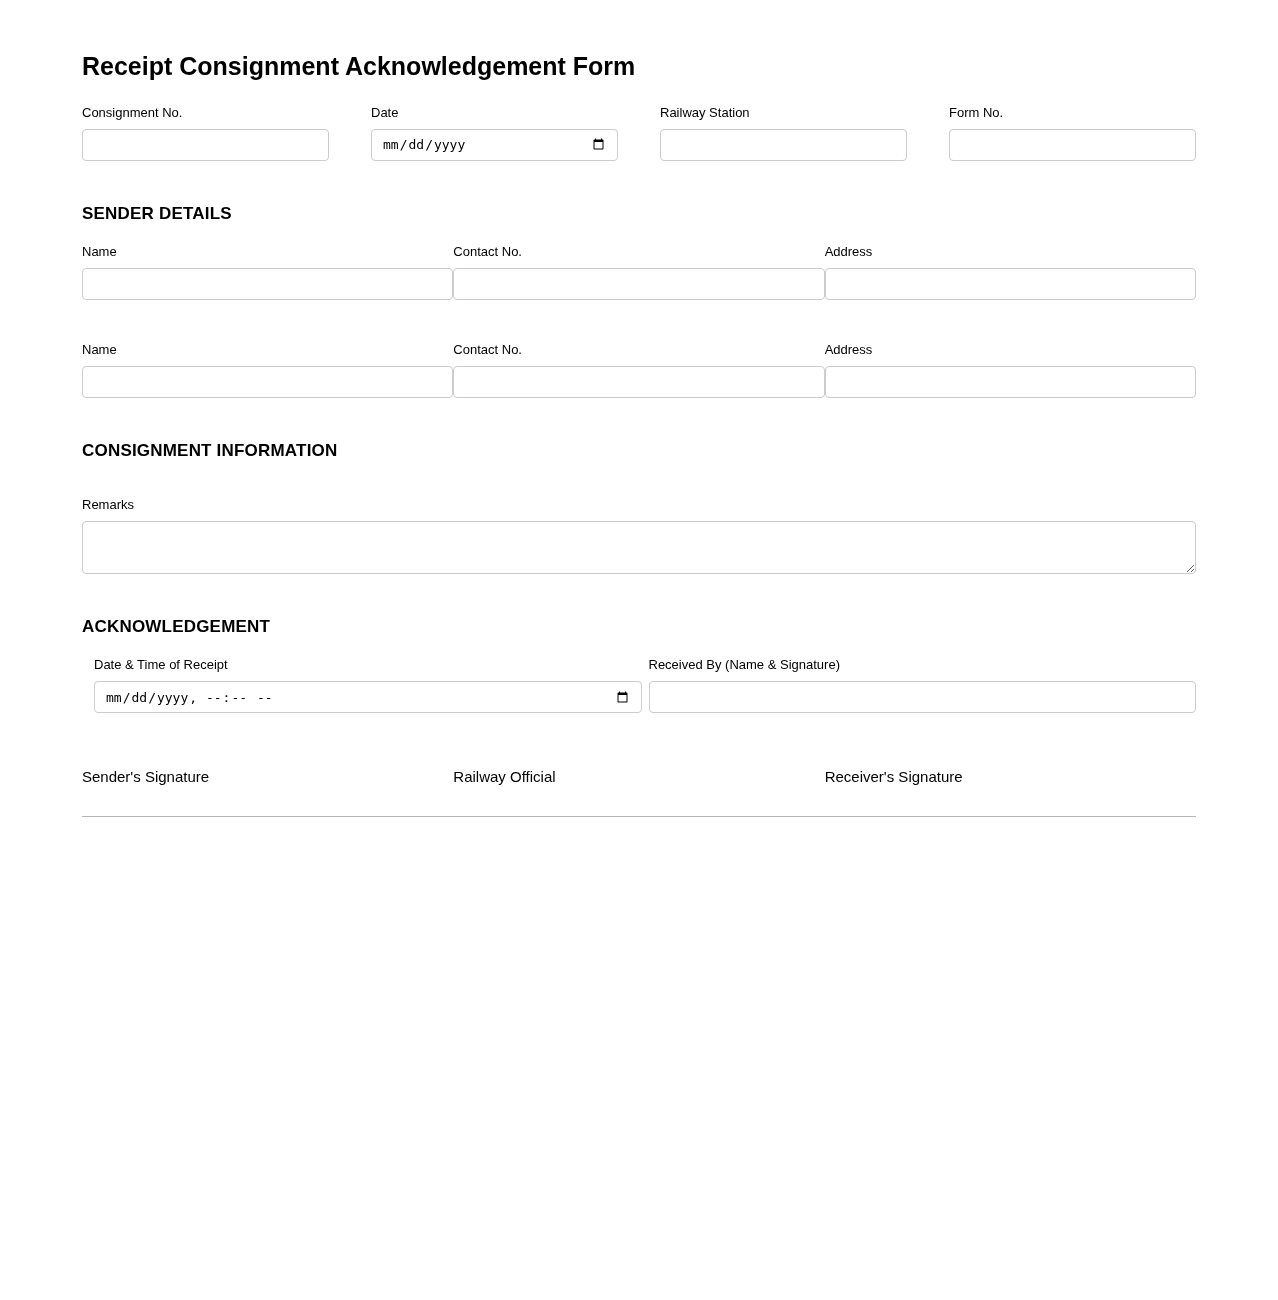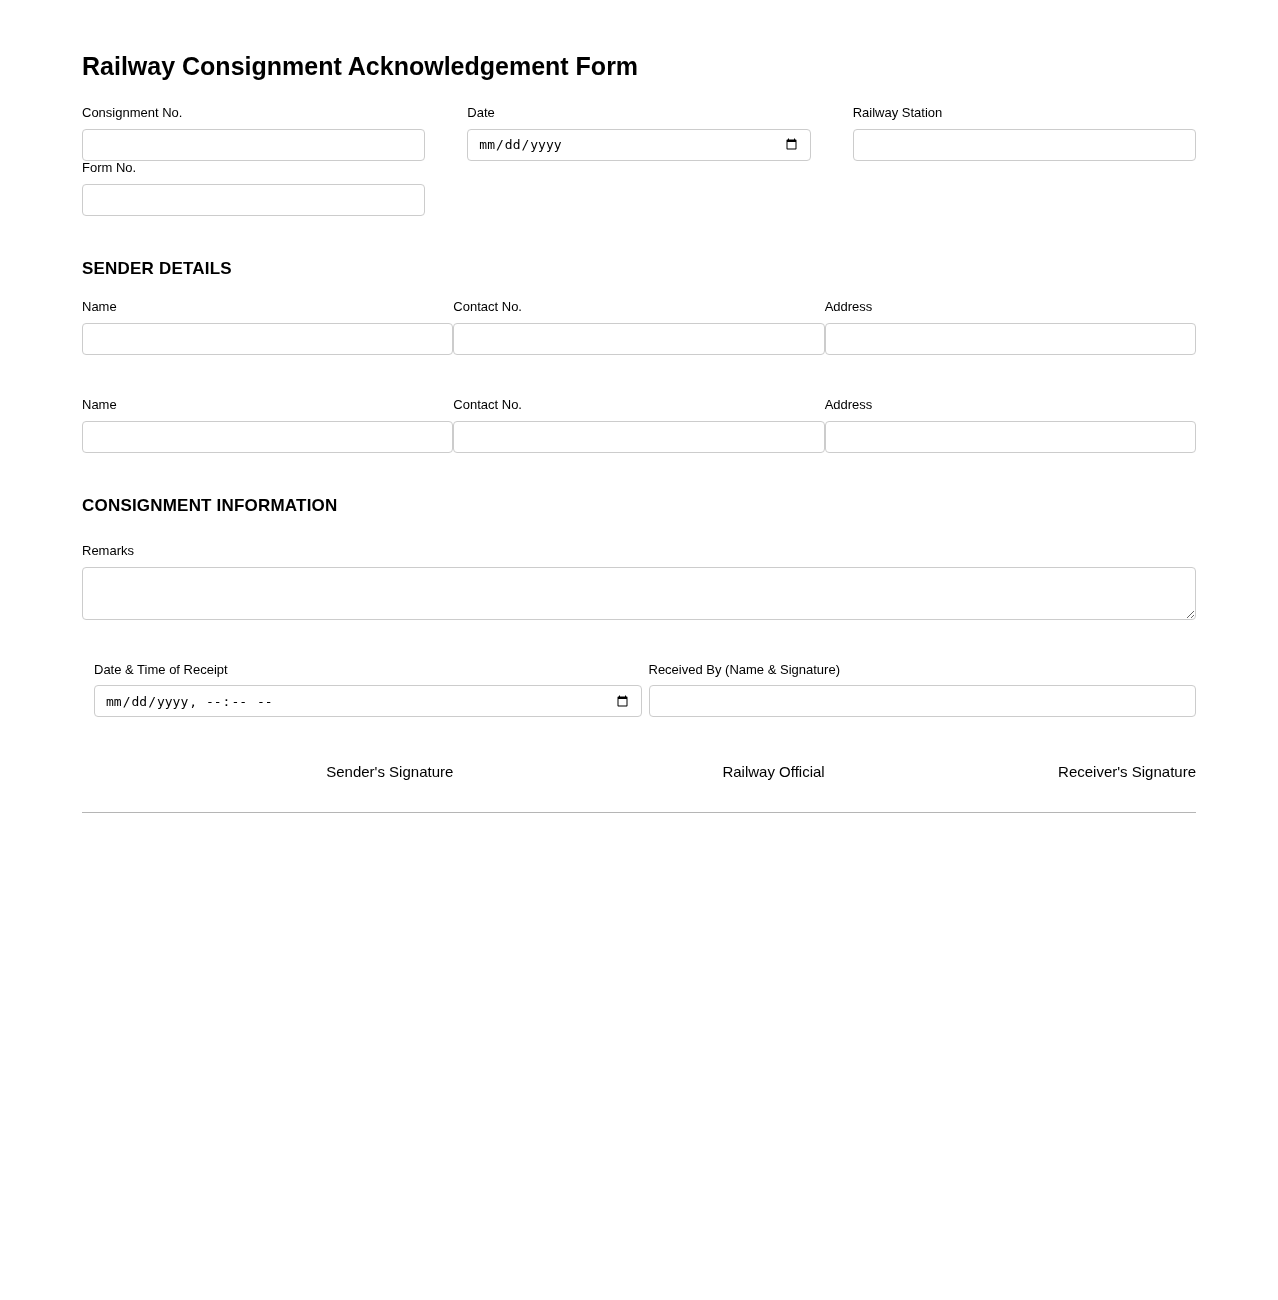--- a/index.html
+++ b/index.html
@@ -14,21 +14,21 @@
     margin: 0 82px;
     padding-top: 52px;
     width: 1114px;
   }
   h1.form-title {
     font-size: 25px;
     font-weight: bold;
     margin: 0 0 25px 0;
     line-height: 1.15;
   }
-  .grid4 { display: grid; grid-template-columns: repeat(3, 1fr); column-gap: 42px; }
+  .grid4 { display: grid; grid-template-columns: repeat(4, 1fr); column-gap: 42px; }
   .grid3 { display: grid; grid-template-columns: repeat(3, 1fr); }
   .grid2 { display: grid; grid-template-columns: repeat(2, 1fr); column-gap: 7px; margin-left: 12px; }
   .field label {
     display: block;
     font-size: 13px;
     line-height: 1.15;
     margin-bottom: 8px;
   }
   input[type="text"],
   input[type="date"],
@@ -52,37 +52,37 @@
     display: block;
   }
   .section { margin-top: 43px; }
   h2.section-heading {
     font-size: 17px;
     font-weight: bold;
     letter-spacing: 0.2px;
     margin: 0 0 22px 0;
     line-height: 1.15;
   }
-  .row-gap { margin-top: 28px; }
+  .row-gap { margin-top: 37px; }
   .signature-row { margin-top: 46px; }
-  .sig-col { text-align: right; }
+  .sig-col { text-align: left; margin-top: 9px; }
   .sig-label { font-size: 15px; line-height: 1.15; display: block; }
   .sig-line {
     margin-top: 31px;
     border-top: 1px solid #b5b5b5;
     height: 0;
     width: 100%;
   }
 </style>
 </head>
 <body>
 
 <div class="container">
 
-  <h1 class="form-title">Railway Consignment Acknowledgement Form</h1>
+  <h1 class="form-title">Receipt Consignment Acknowledgement Form</h1>
 
   <div class="grid4">
     <div class="field">
       <label>Consignment No.</label>
       <input type="text" style="">
     </div>
     <div class="field">
       <label>Date</label>
       <input type="date" style="">
     </div>
@@ -133,20 +133,21 @@
 
   <div class="section">
     <h2 class="section-heading">CONSIGNMENT INFORMATION</h2>
     <div class="field row-gap">
       <label>Remarks</label>
       <textarea style=""></textarea>
     </div>
   </div>
 
   <div class="section">
+    <h2 class="section-heading">ACKNOWLEDGEMENT</h2>
     <div class="grid2">
       <div class="field">
         <label>Date &amp; Time of Receipt</label>
         <input type="datetime-local" style="">
       </div>
       <div class="field">
         <label>Received By (Name &amp; Signature)</label>
         <input type="text" style="">
       </div>
     </div>

